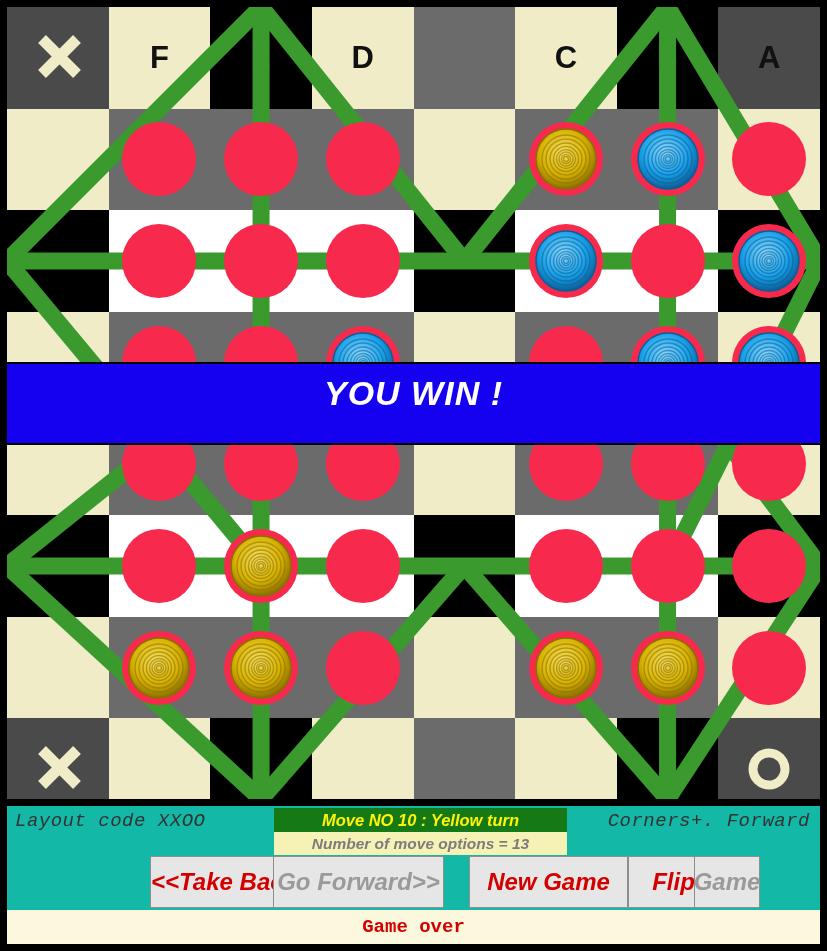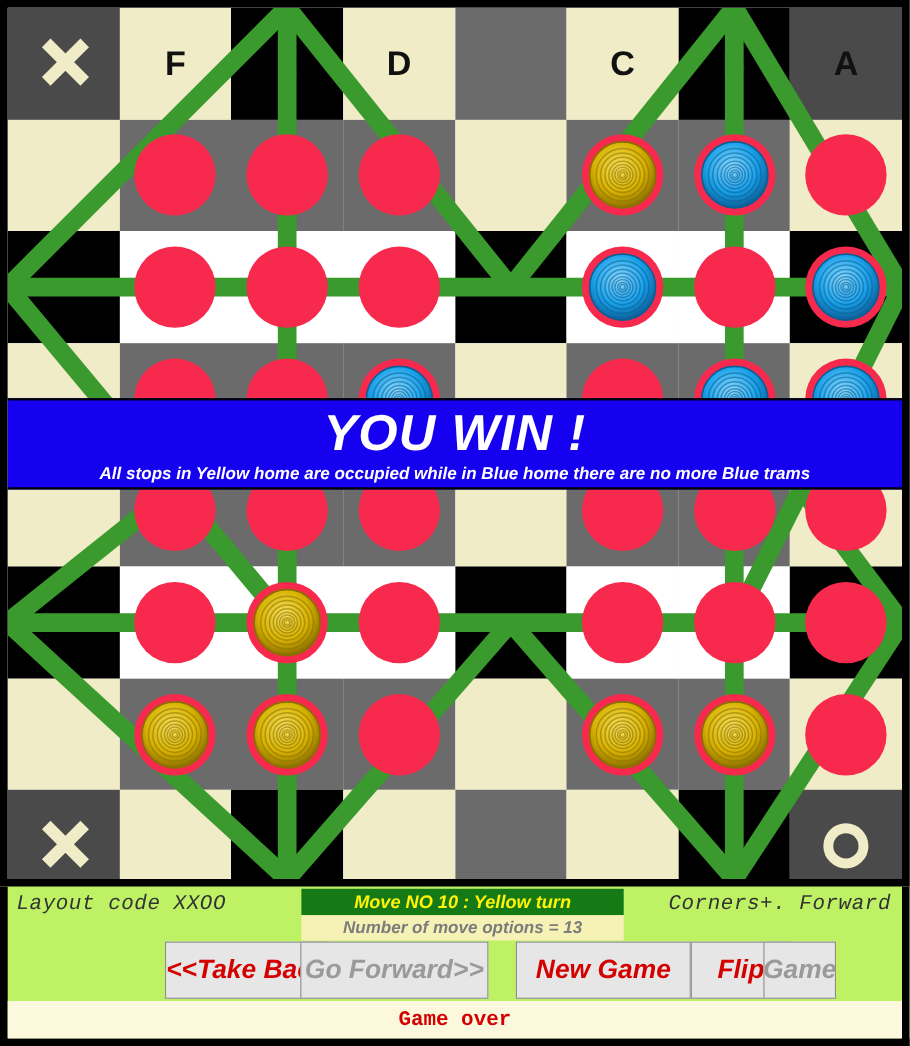--- a/index.html
+++ b/index.html
@@ -32,27 +32,27 @@
   .stop{position:absolute;border-radius:50%;background:#f72a4e;}
 
   
   .tram{position:absolute;border-radius:50%;}
 
   
   #win-banner{position:absolute;left:7px;top:362px;width:813px;height:83px;background:#1500f0;
               border-top:2px solid #000;border-bottom:2px solid #000;
               display:flex;flex-direction:column;align-items:center;justify-content:flex-start;
               box-sizing:border-box;z-index:40;}
-  #win-title{color:#fff;font-size:46px;font-weight:700;font-style:italic;letter-spacing:1px;
+  #win-title{color:#fff;font-size:34px;font-weight:700;font-style:italic;letter-spacing:1px;
              line-height:52px;margin-top:3px;font-family:"Liberation Sans",sans-serif;}
   #win-sub{color:#fff;font-size:15.5px;font-weight:700;font-style:italic;line-height:18px;
            margin-top:3px;white-space:nowrap;}
 
   
-  #footer{position:absolute;left:0;top:806px;width:827px;height:145px;background:#bef264;
+  #footer{position:absolute;left:0;top:806px;width:827px;height:145px;background:#14b8a6;
           box-sizing:border-box;border-left:7px solid #000;border-right:7px solid #000;
           border-bottom:7px solid #000;}
   #infoRow{position:relative;height:47px;}
   #layout-code{position:absolute;left:8px;top:4px;font-family:"Liberation Mono",monospace;
                font-size:19px;font-style:italic;color:#333;letter-spacing:.5px;}
   #variant{position:absolute;right:10px;top:4px;font-family:"Liberation Mono",monospace;
            font-size:19px;font-style:italic;color:#333;letter-spacing:.5px;}
   #move-banner{position:absolute;left:267px;top:2px;width:293px;height:24px;background:#157a16;
                color:#fff30a;font-size:16.5px;font-weight:700;font-style:italic;
                display:flex;align-items:center;justify-content:center;}
@@ -429,21 +429,20 @@
             <circle cx="31" cy="31" r="9.5" fill="none" stroke="#8a6f00" stroke-opacity=".55" stroke-width="1.4"></circle>
             <circle cx="31" cy="31" r="7" fill="none" stroke="#8a6f00" stroke-opacity=".55" stroke-width="1.4"></circle>
             <circle cx="31" cy="31" r="4.5" fill="none" stroke="#8a6f00" stroke-opacity=".55" stroke-width="1.4"></circle>
             <circle cx="31" cy="31" r="2.5" fill="none" stroke="#8a6f00" stroke-opacity=".55" stroke-width="1.4"></circle>
           </svg></div>
       </div>
   </div>
 
   <div id="win-banner">
     <div id="win-title">YOU WIN !</div>
-    <div id="win-sub">All stops in Yellow home are occupied while in Blue home there are no more Blue trams</div>
   </div>
 
   <div id="footer">
     <div id="infoRow">
       <div id="layout-code">Layout code XXOO</div>
       <div id="move-banner">Move NO 10 : Yellow turn</div>
       <div id="options-banner">Number of move options = 13</div>
       <div id="variant">Corners+. Forward</div>
     </div>
     <div id="btnRow">

